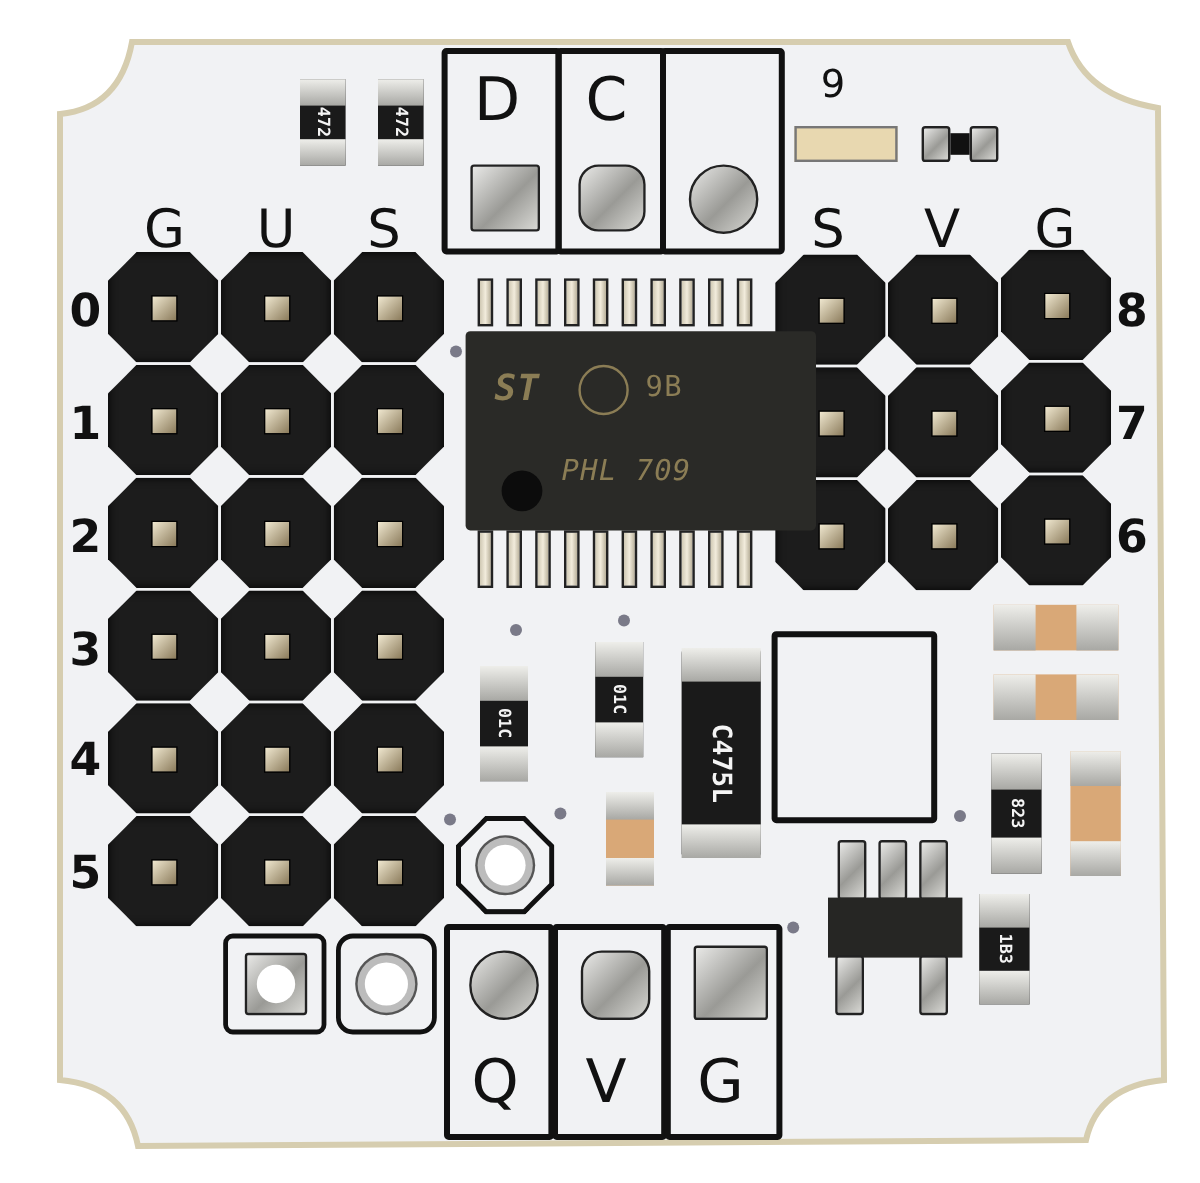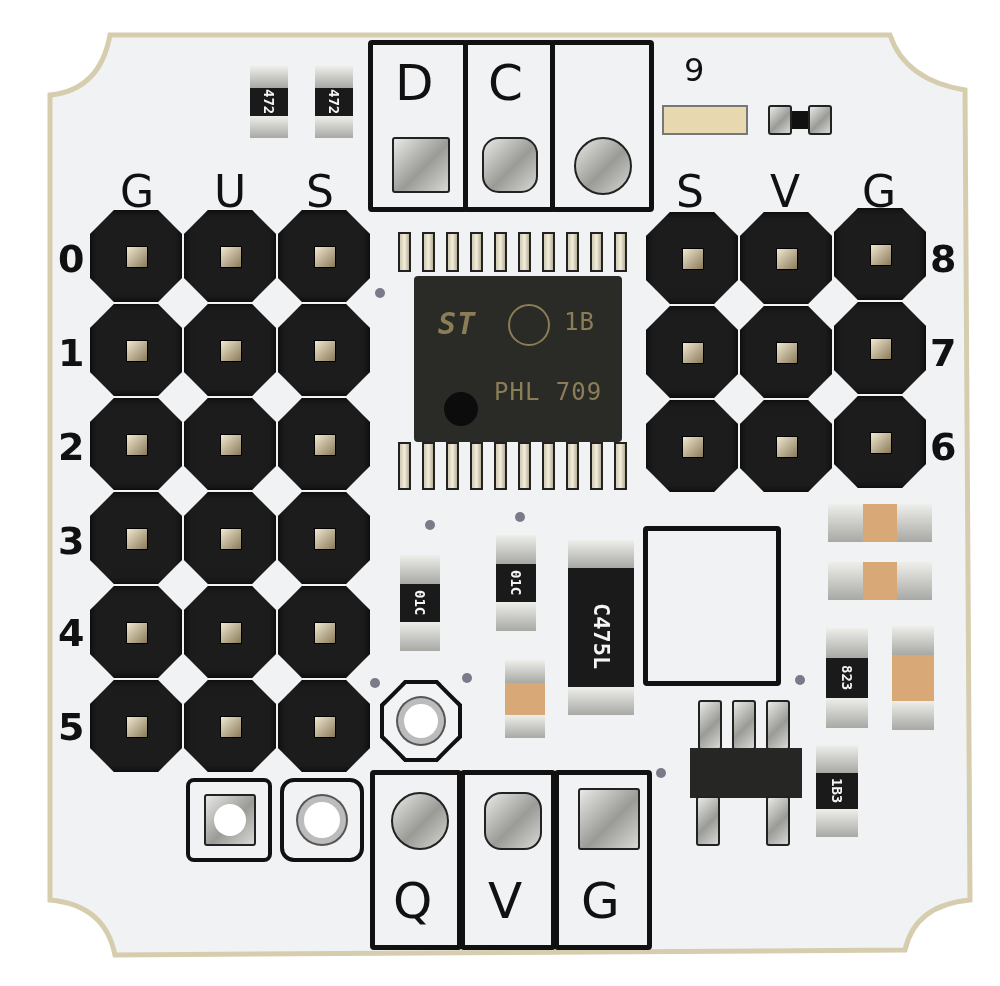--- a/index.html
+++ b/index.html
@@ -127,25 +127,25 @@
     <div class="chip-leg" style="left:24px;top:0;"></div>
     <div class="chip-leg" style="left:48px;top:0;"></div>
     <div class="chip-leg" style="left:72px;top:0;"></div>
     <div class="chip-leg" style="left:96px;top:0;"></div>
     <div class="chip-leg" style="left:120px;top:0;"></div>
     <div class="chip-leg" style="left:144px;top:0;"></div>
     <div class="chip-leg" style="left:168px;top:0;"></div>
     <div class="chip-leg" style="left:192px;top:0;"></div>
     <div class="chip-leg" style="left:216px;top:0;"></div>
   </div>
-  <div class="chip" style="left:414px;top:276px;width:208px;height:166px;">
+  <div class="chip" style="left:388px;top:276px;width:292px;height:166px;">
     <div class="chip-text" style="left:24px;top:30px;font-size:30px;font-style:italic;font-weight:bold;">ST</div>
     <div class="abs" style="left:94px;top:28px;width:38px;height:38px;border:2px solid #8b7d55;border-radius:50%;"></div>
-    <div class="chip-text" style="left:150px;top:32px;">1B</div>
-    <div class="chip-text" style="left:80px;top:102px;">PHL 709</div>
+    <div class="chip-text" style="left:150px;top:32px;">9B</div>
+    <div class="chip-text" style="left:80px;top:102px;font-style:italic;">PHL 709</div>
     <div class="abs" style="left:30px;top:116px;width:34px;height:34px;border-radius:50%;background:#0c0c0c;"></div>
   </div>
   <div class="abs" style="left:398px;top:442px;width:232px;height:50px;">
     <div class="chip-leg" style="left:0px;top:0;height:48px;"></div>
     <div class="chip-leg" style="left:24px;top:0;height:48px;"></div>
     <div class="chip-leg" style="left:48px;top:0;height:48px;"></div>
     <div class="chip-leg" style="left:72px;top:0;height:48px;"></div>
     <div class="chip-leg" style="left:96px;top:0;height:48px;"></div>
     <div class="chip-leg" style="left:120px;top:0;height:48px;"></div>
     <div class="chip-leg" style="left:144px;top:0;height:48px;"></div>

